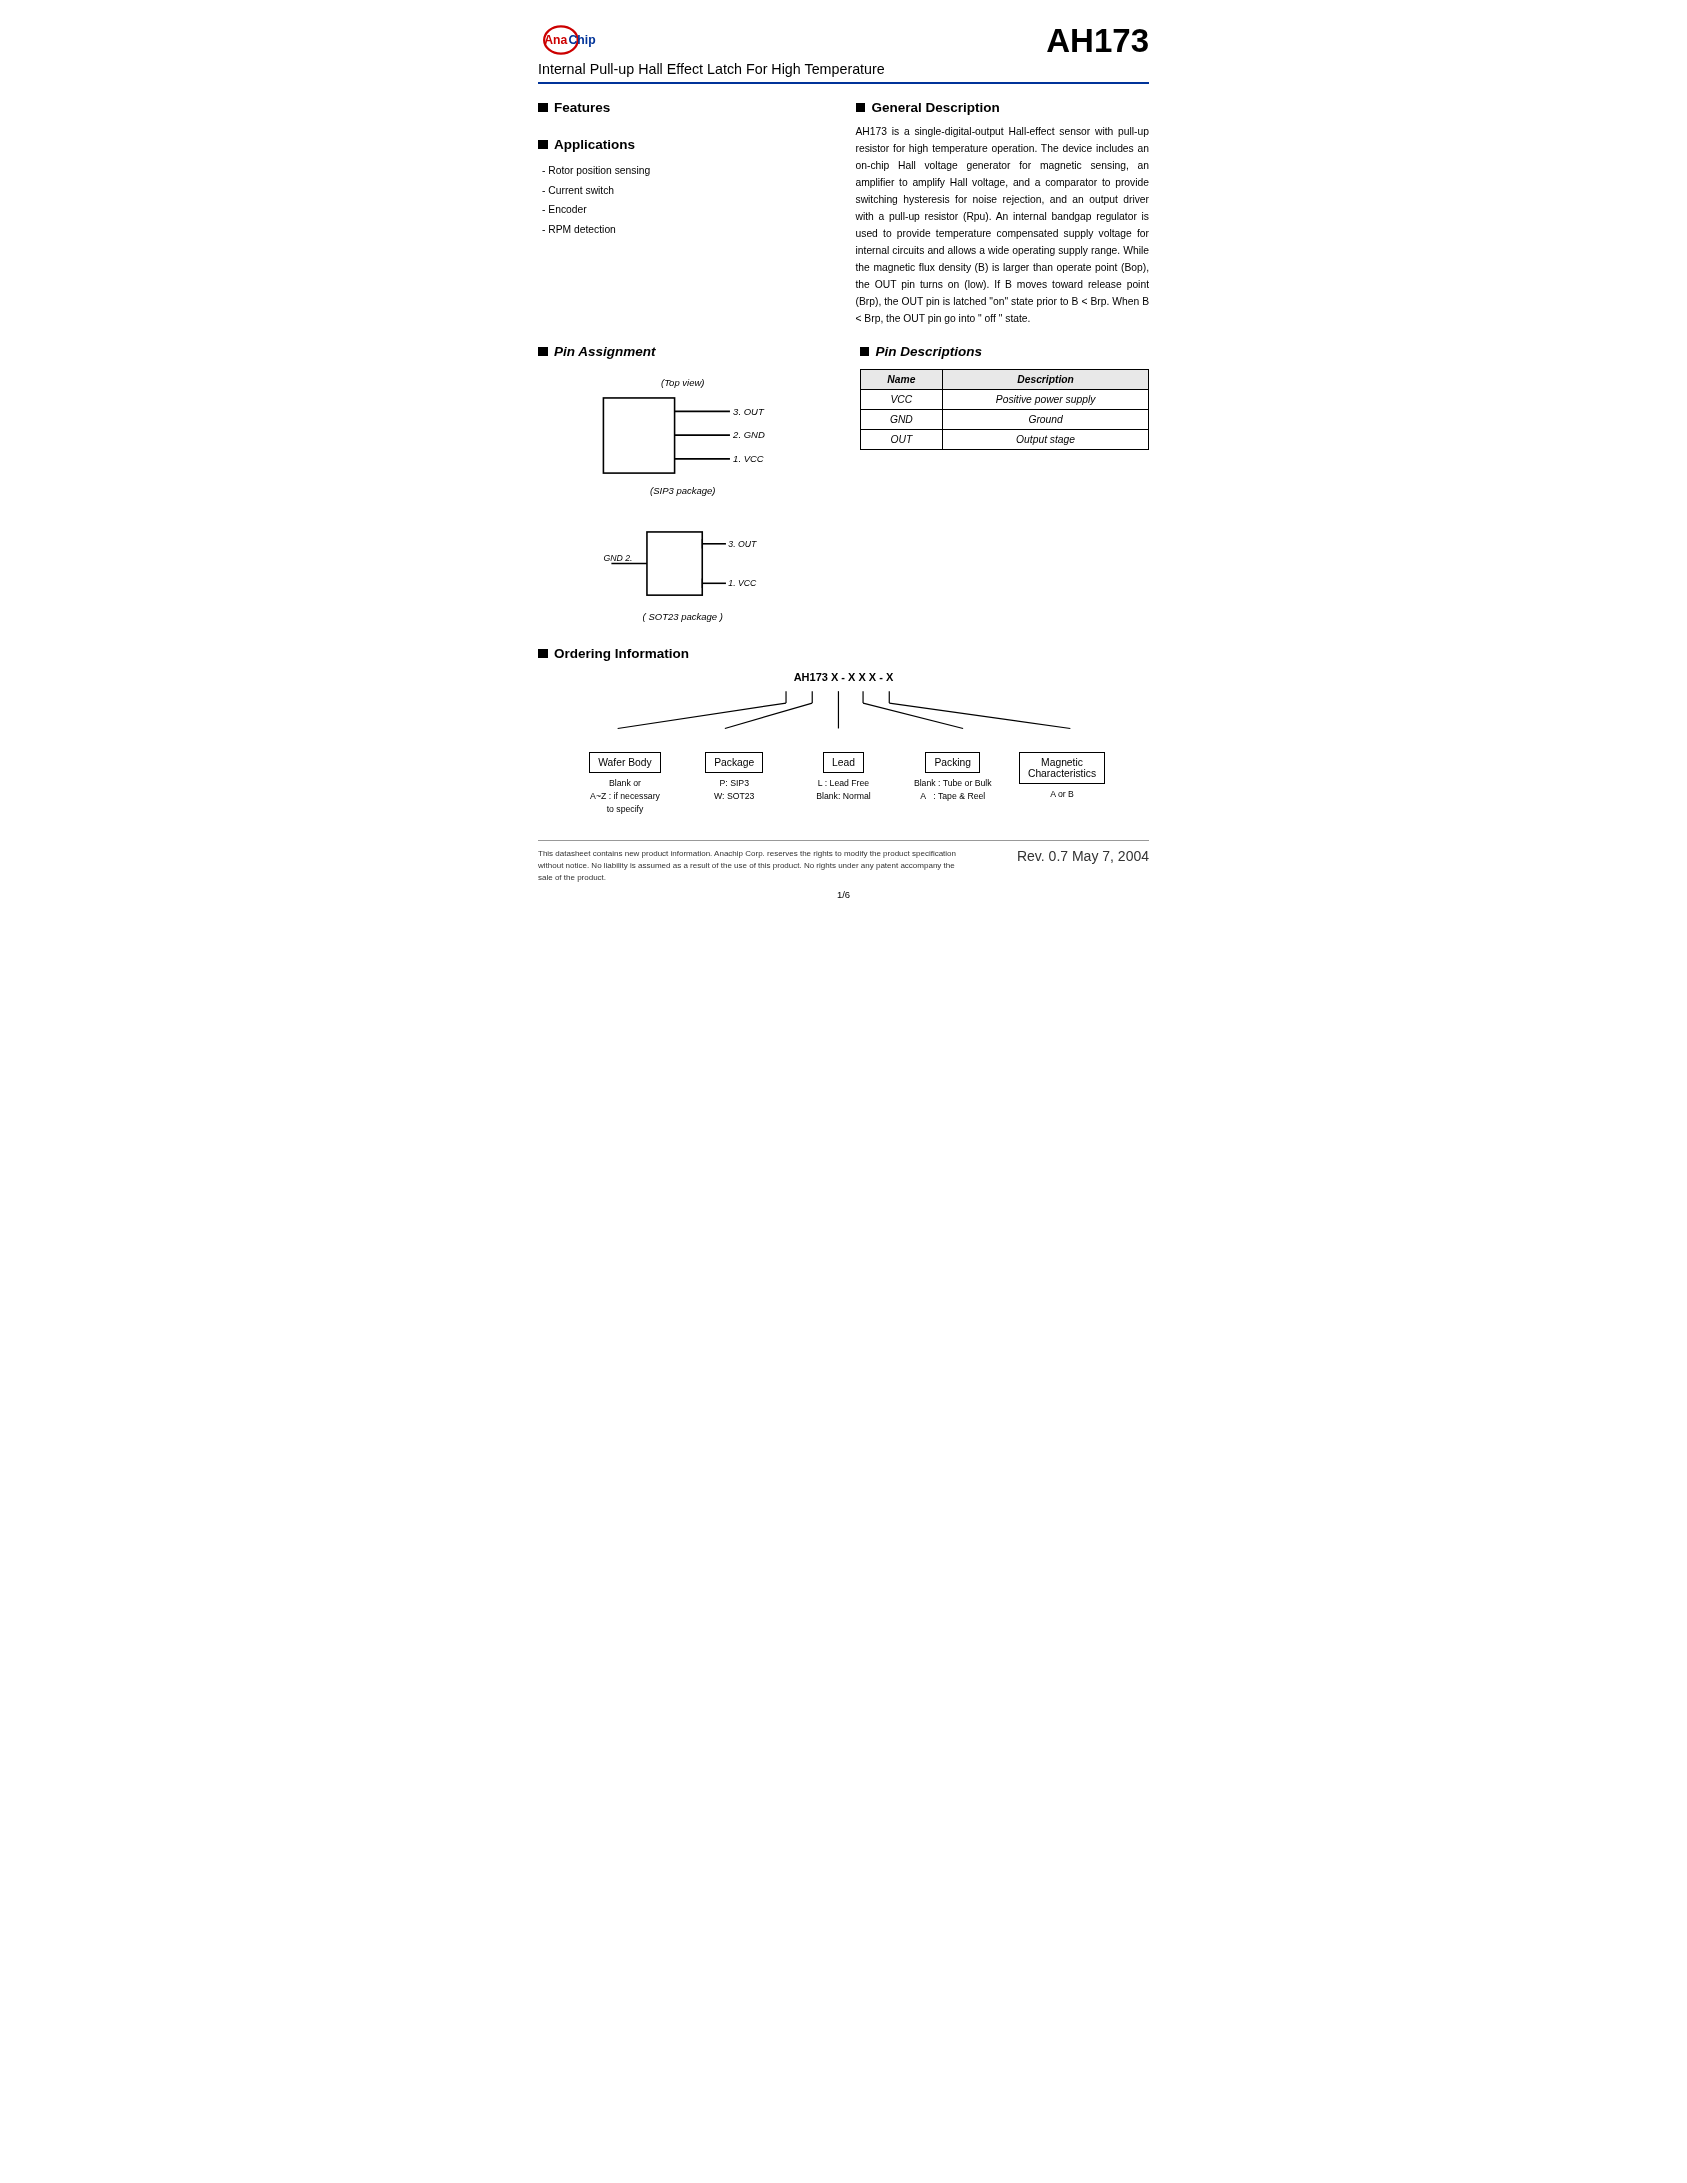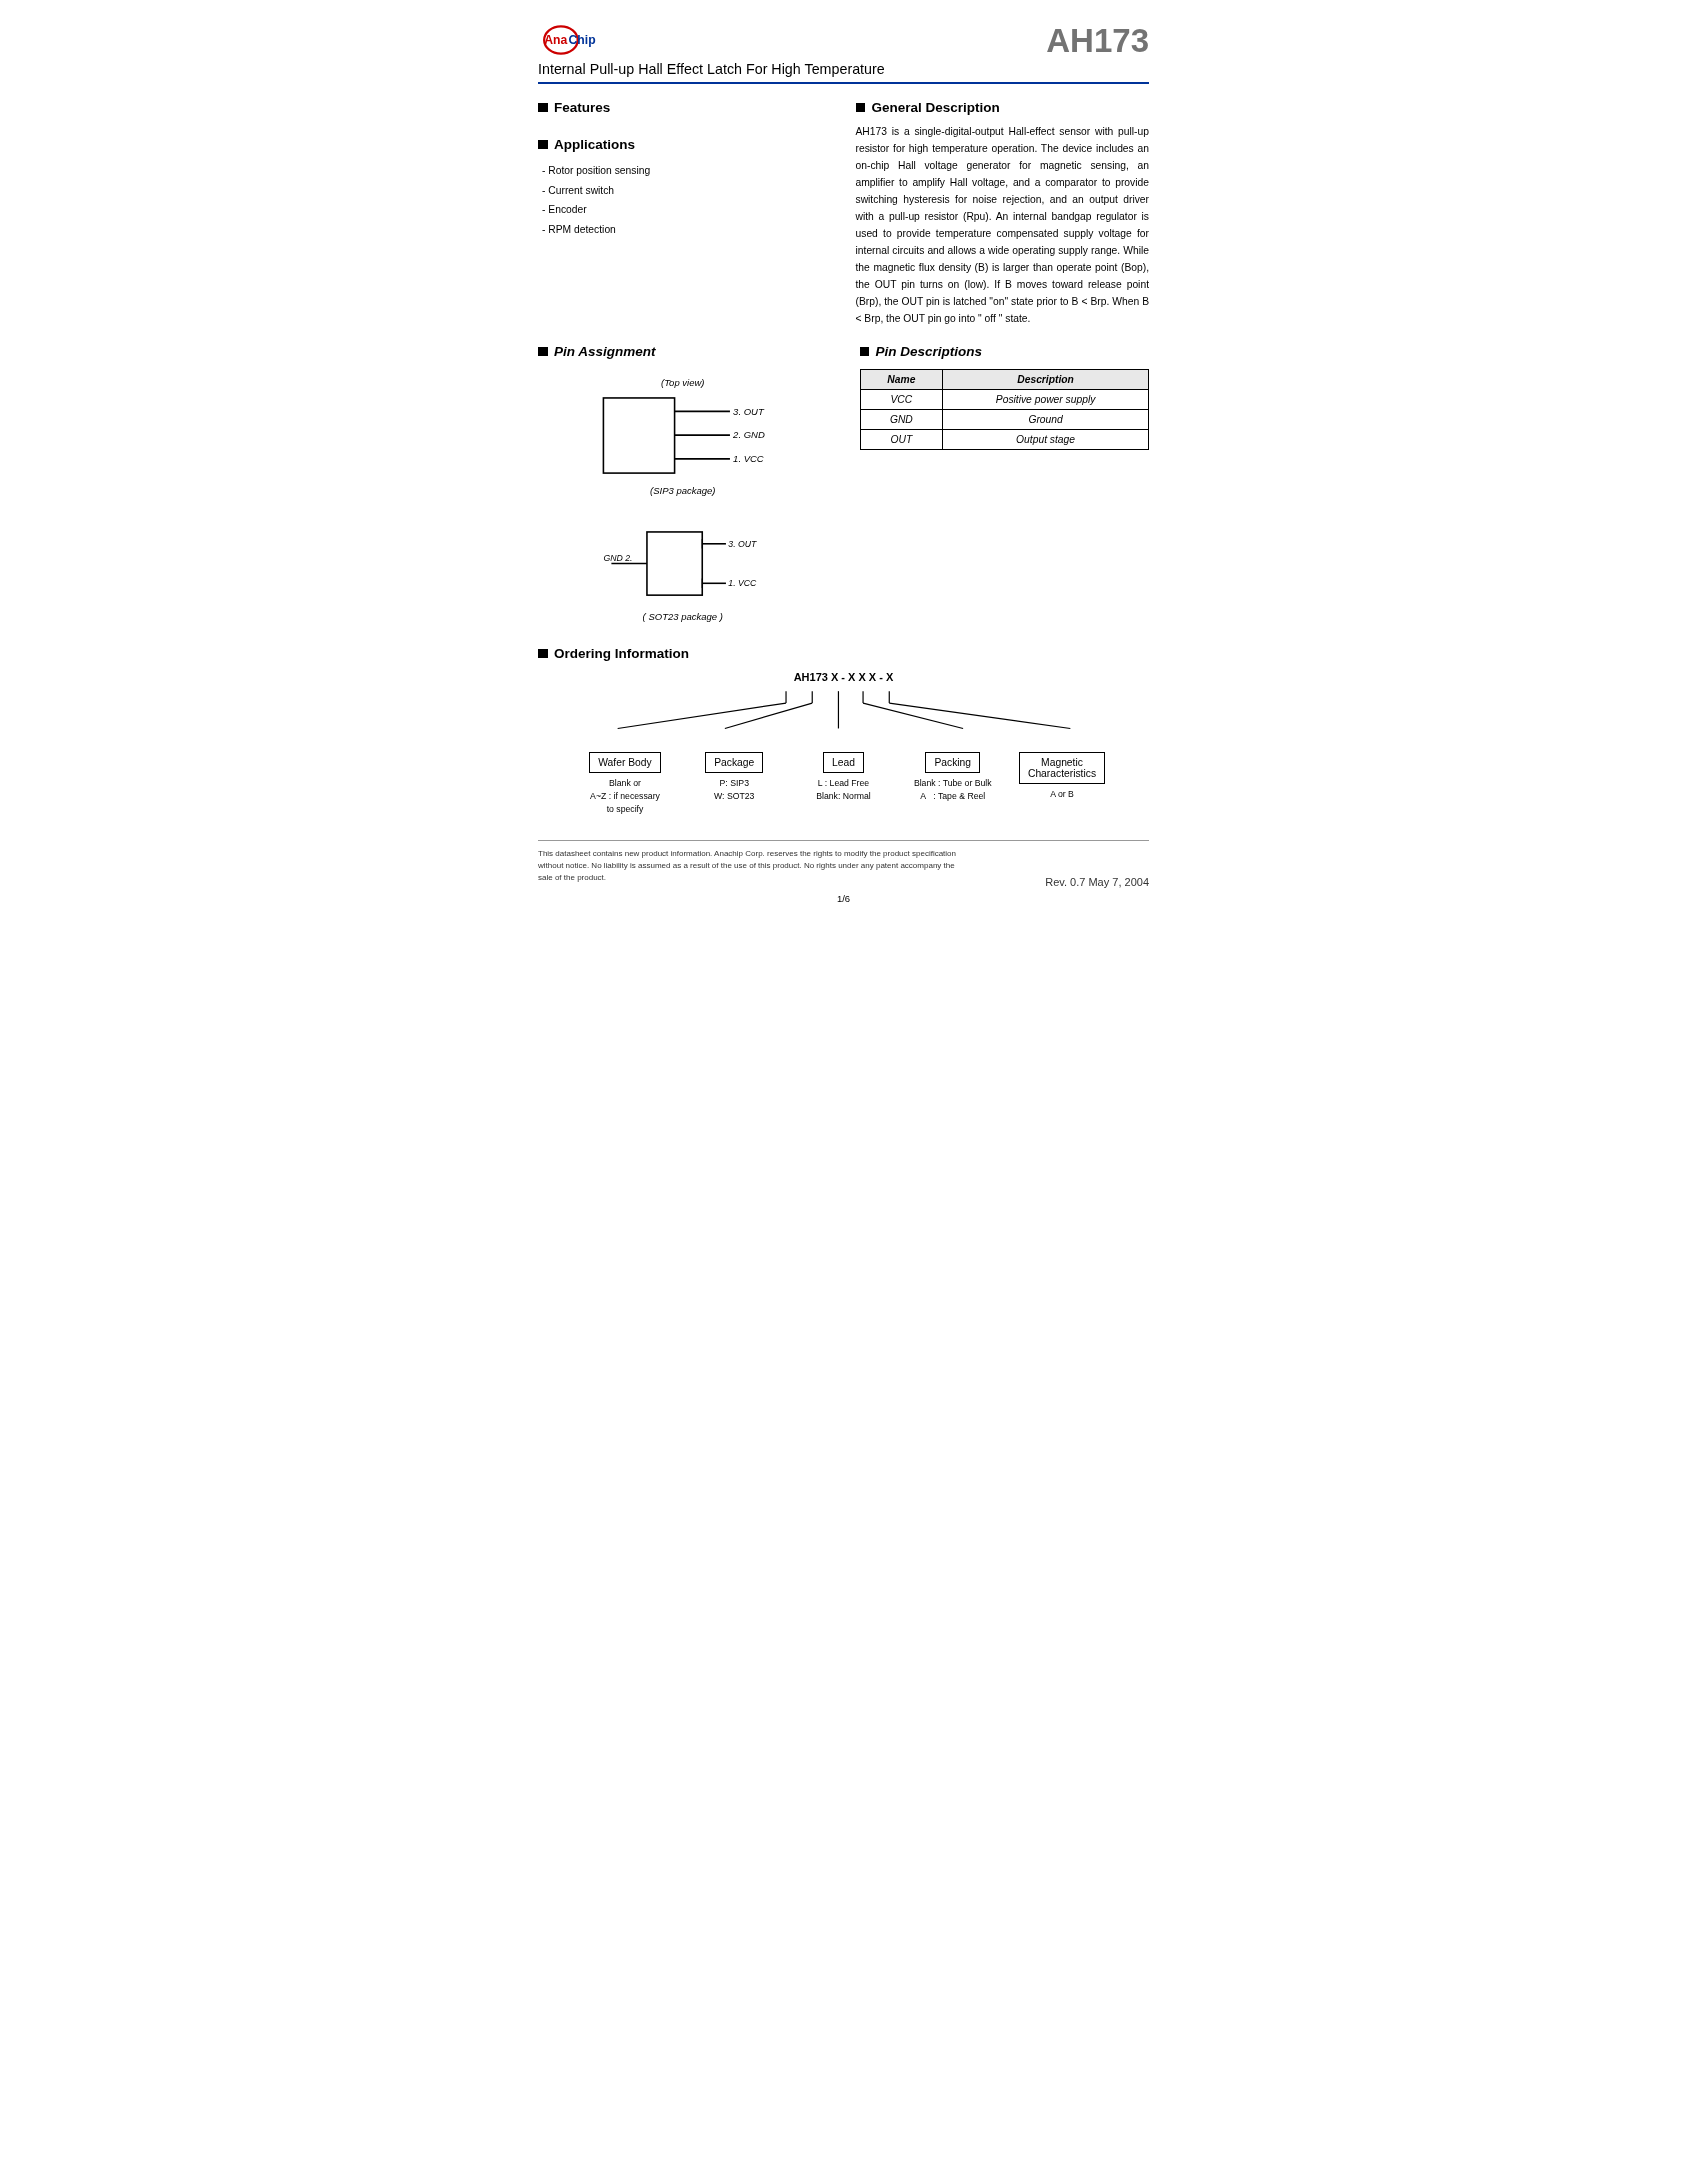--- a/index.html
+++ b/index.html
@@ -30,21 +30,21 @@
     }
     .subtitle {
       font-size: 14.3px;
       font-weight: normal;
       color: #000;
       margin-top: 5px;
     }
     .chip-title {
       font-size: 33px;
       font-weight: bold;
-      color: #737373;
+      color: #000000;
       line-height: 1;
       text-align: right;
     }
     .header-divider {
       border: none;
       border-top: 2.4px solid #003399;
       margin-bottom: 16px;
     }
 
     
@@ -181,22 +181,21 @@
       display: flex;
       justify-content: space-between;
       align-items: flex-start;
     }
     .footer-left {
       max-width: 70%;
       line-height: 1.5;
     }
     .footer-right {
       text-align: right;
-      font-size: 11px;
-      margin-top: 28px;
+      font-size: 14px;
     }
     .page-num {
       text-align: center;
       font-size: 9.5px;
       margin-top: 4.8px;
     }
   </style>
 </head>
 <body>
 

